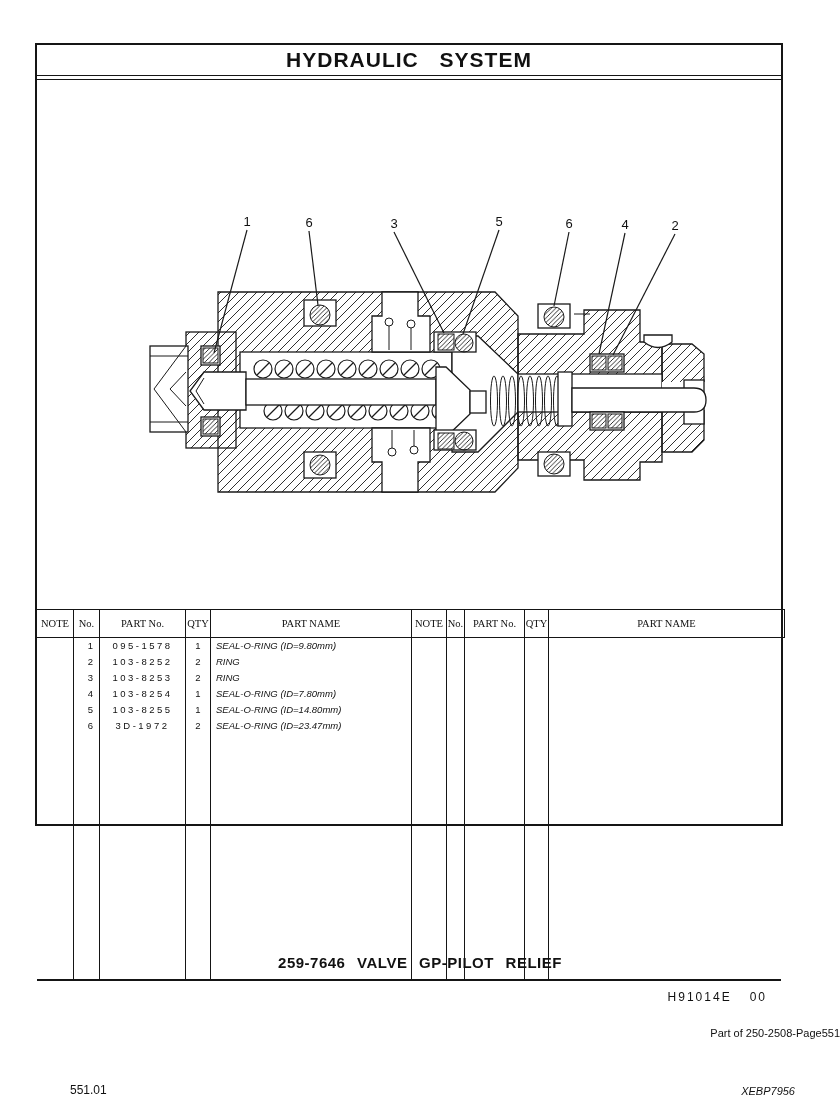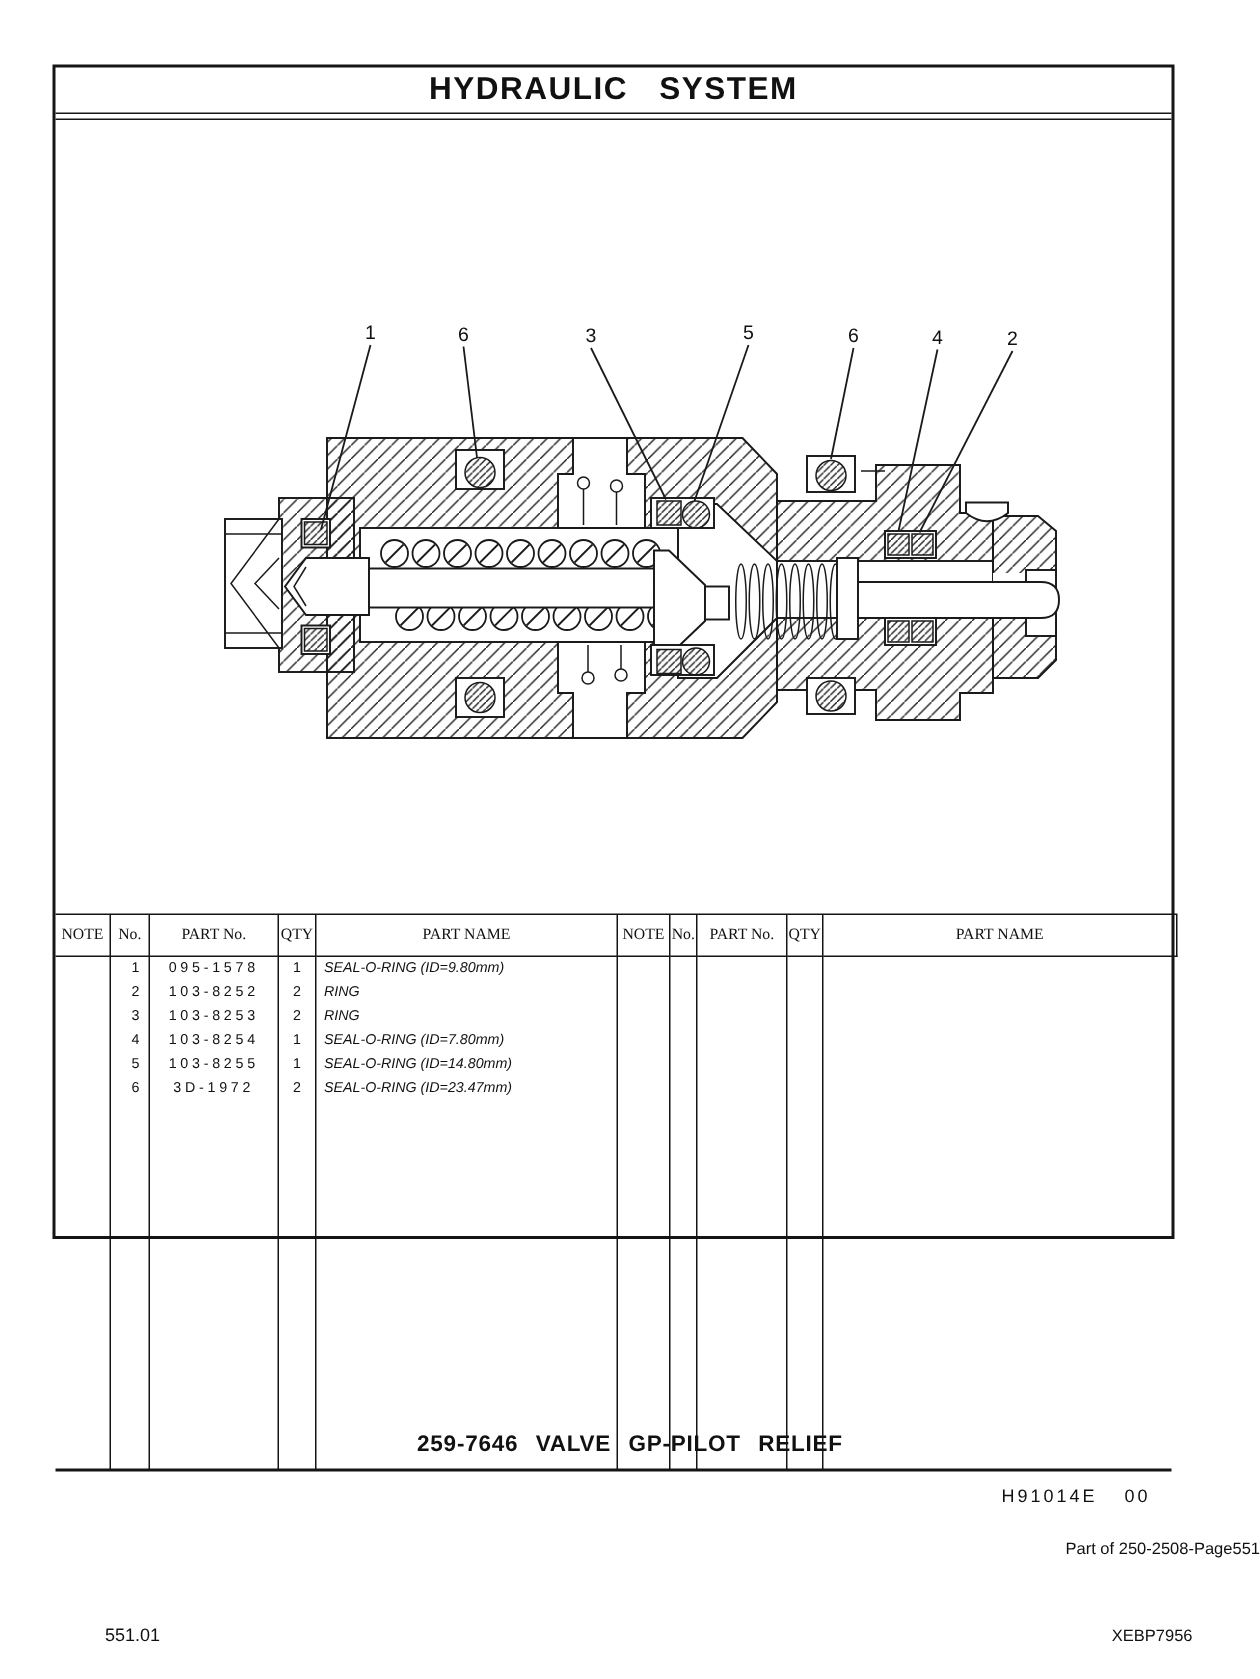--- a/index.html
+++ b/index.html
@@ -38,21 +38,21 @@
   #t-left .filler{height:246px;}
   #t-right .filler{height:342px;}
   #t-right .c4,#t-right .filler.f4{border-right:none;}
   #table-bottom-rule{position:absolute;left:0;right:0;top:934px;height:2px;background:#151515;}
   #doc-code{position:absolute;right:14px;top:945px;font-size:12px;letter-spacing:2px;}
   #doc-code span{margin-left:18px;}
   #caption{position:absolute;left:0;top:954px;width:840px;text-align:center;
            font-size:15px;font-weight:bold;word-spacing:7px;letter-spacing:0.5px;}
   #caption-sub{position:absolute;left:0;top:1027px;width:840px;text-align:right;font-size:11px;}
   #footer-left{position:absolute;left:46px;top:1083px;font-size:12px;margin-left:24px;}
-  #footer-right{position:absolute;right:45px;top:1085px;font-size:11px;}
+  #footer-right{position:absolute;right:45px;top:1085px;font-size:11px;font-style:italic;}
 </style>
 </head>
 <body>
 
 <div id="page">
 
   <svg id="diagram" viewBox="0 0 840 1119">
     <defs>
       <pattern id="h1" width="9" height="9" patternUnits="userSpaceOnUse">
         <path d="M-1,10 L10,-1" stroke="#1a1a1a" stroke-width="0.9" fill="none"></path>

